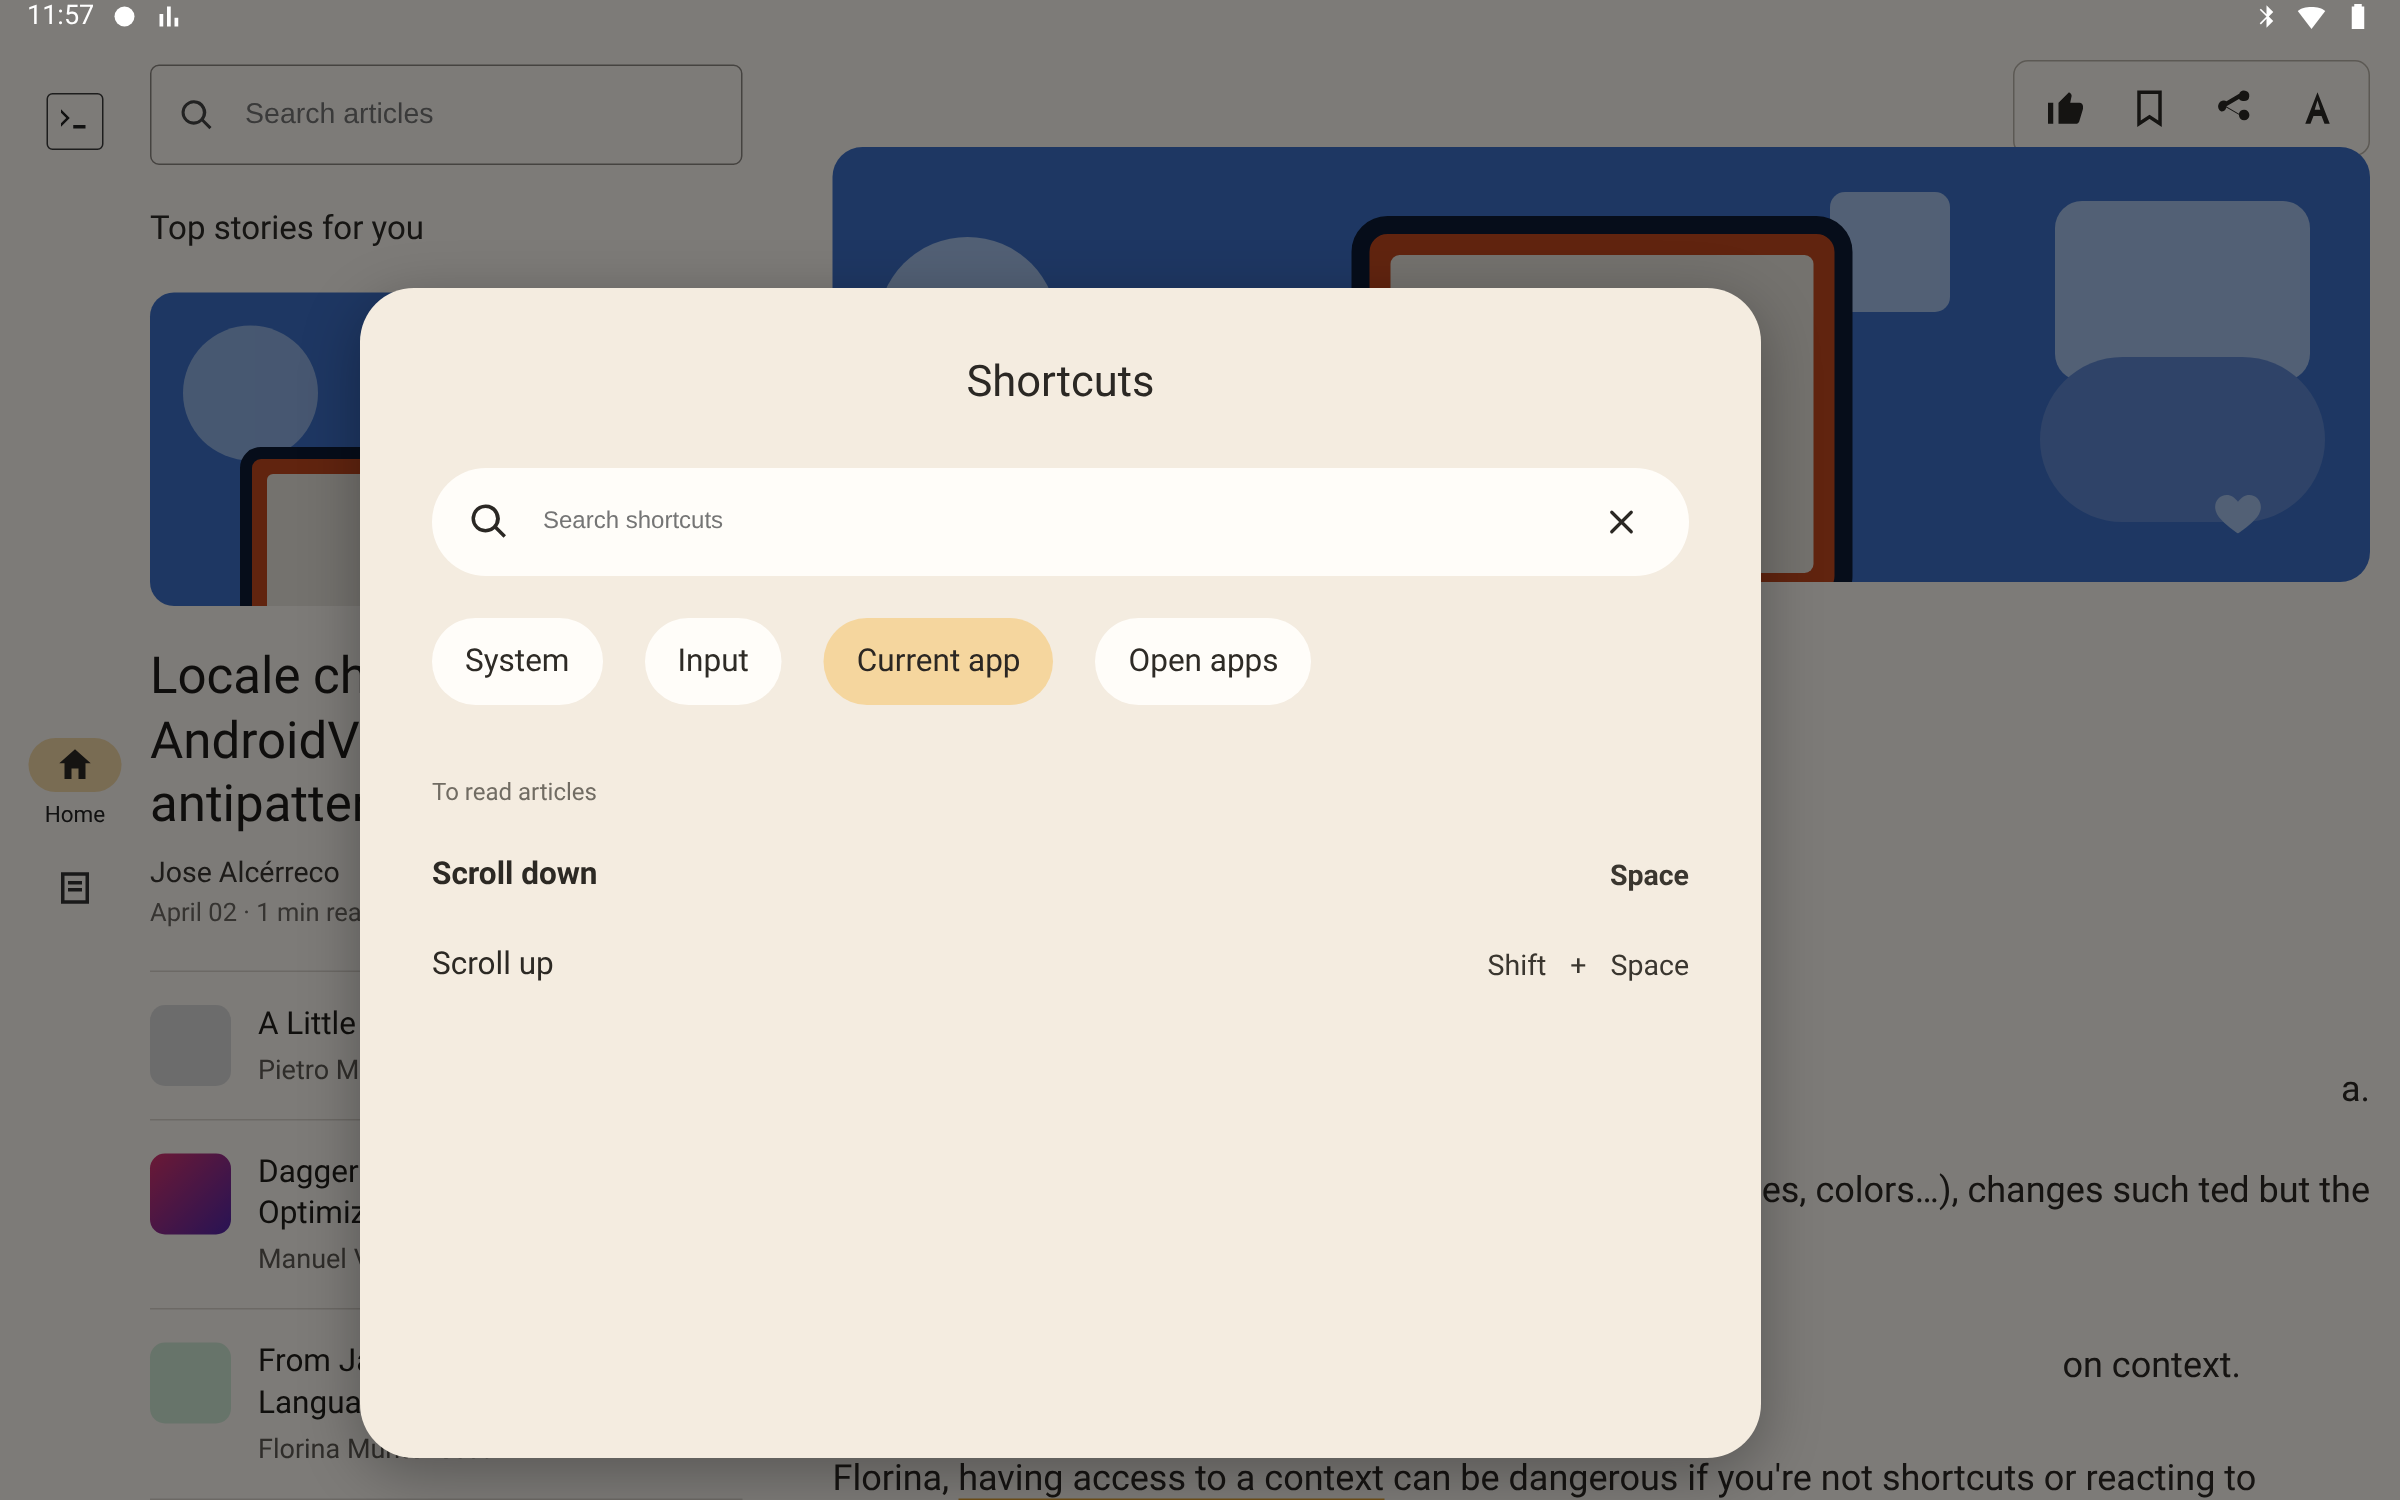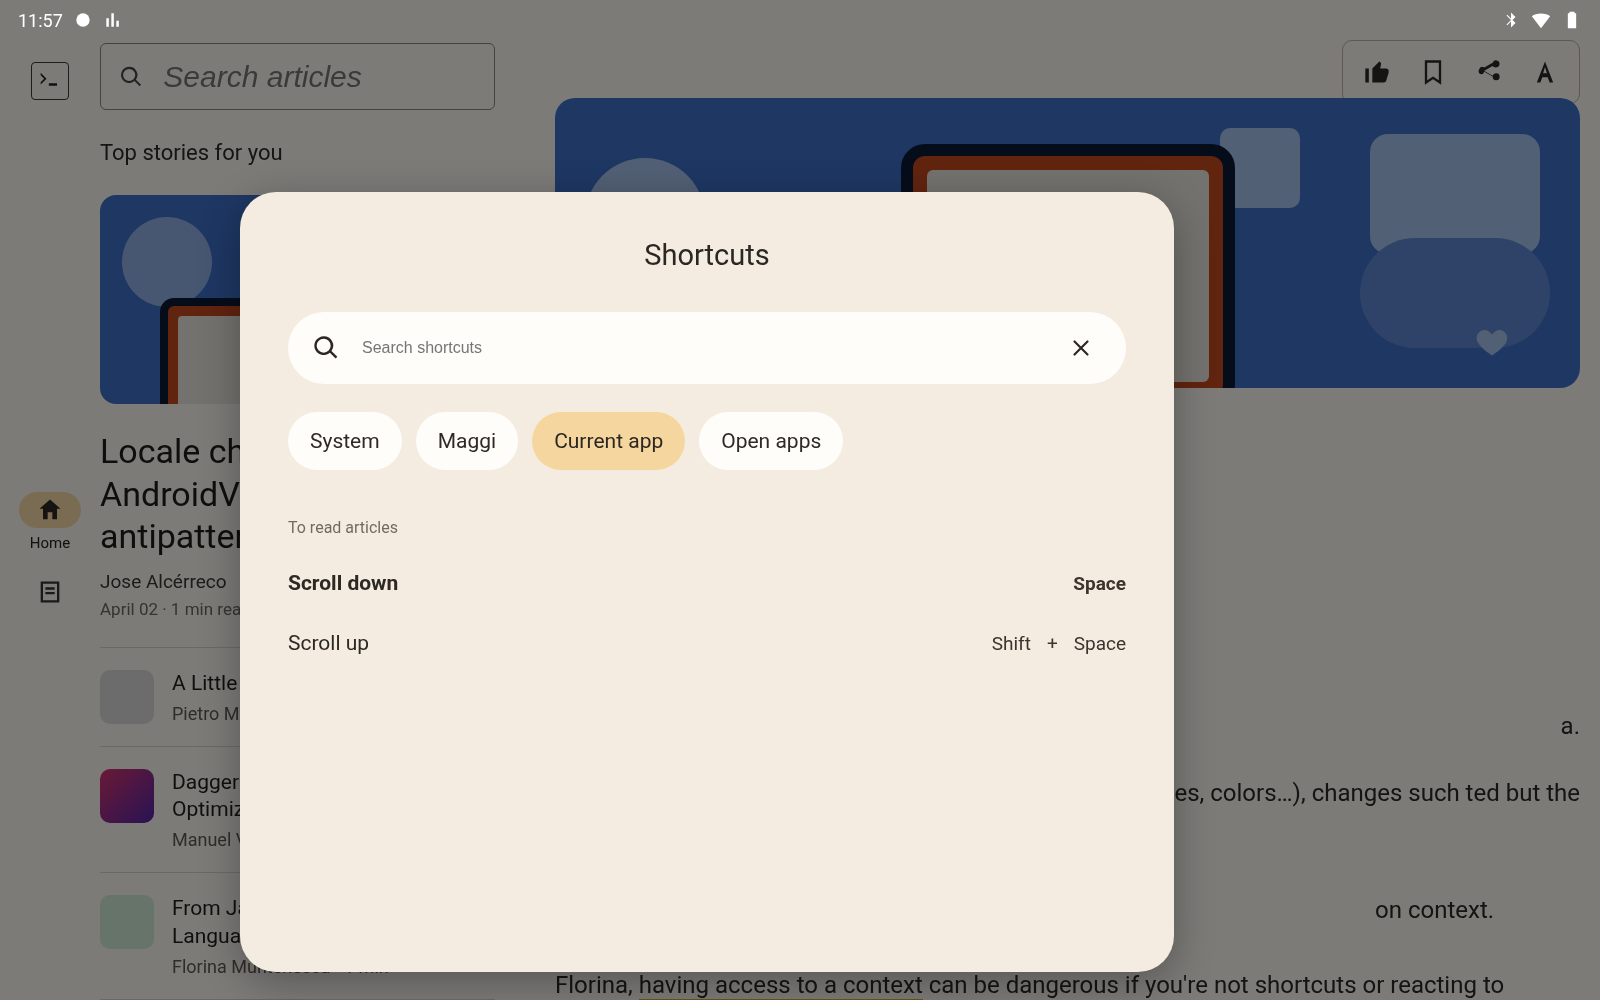--- a/index.html
+++ b/index.html
@@ -9,21 +9,21 @@
     height: 1000px;
     font-family: Roboto, "Segoe UI", Arial, sans-serif;
     background: #faf6f0;
     overflow: hidden;
   }
   .statusbar {
     position: absolute;
     top: 0; left: 0; right: 0;
     height: 40px;
     display: flex;
-    align-items: center;
+    align-items: flex-start;
     justify-content: space-between;
     padding: 0 18px;
     color: #fff;
     font-size: 18px;
   }
   .statusbar .left, .statusbar .right { display:flex; align-items:center; gap:10px; }
   .statusbar .right svg { fill:#fff; }
   .app {
     position: absolute;
     top: 0; left: 0; right: 0; bottom: 0;
@@ -71,21 +71,21 @@
     height:68px;
     display:flex; align-items:center;
     padding:0 18px;
     gap:18px;
     color:#555;
     background:#fbf7f1;
   }
   .searchbox svg { fill:#444; }
   .searchbox input {
     border:none; background:transparent; outline:none;
-    font-size:30px; color:#ef4444; width:100%;font-style:italic;
+    font-size:19px; color:#ef4444; width:100%;
   }
   .topstories {
     margin-top:30px;
     font-size:22px; color:#2d2b27;
   }
   .hero {
     margin-top:30px;
     height:218px;
     border-radius:16px;
     background:#3c6fc7;
@@ -192,21 +192,21 @@
     gap:20px;
   }
   .dsearch input{
     flex:1; border:none; background:transparent; outline:none;
     font-size:16px; color:#6a665f;
   }
   .dsearch .xbtn{
     width:42px;height:42px;display:flex;align-items:center;justify-content:center;cursor:pointer;
   }
   .chips {
-    display:flex; gap:14px;
+    display:flex; gap:28px;
     margin:28px 48px 0 48px;
   }
   .chip {
     height:58px; padding:0 22px;
     border-radius:30px;
     background:#fffdf9;
     color:#2e2b26;
     font-size:21px;
     display:flex; align-items:center;
     cursor:pointer;
@@ -399,21 +399,21 @@
     <input placeholder="Search shortcuts" style="">
     <div class="xbtn">
       <svg width="26" height="26" viewBox="0 0 24 24">
           <path fill="#2b2824" d="M18 6L6 18M6 6l12 12" stroke="#2b2824" stroke-width="2" stroke-linecap="round"></path>
         </svg>
     </div>
   </div>
 
   <div class="chips" id="chips">
       <div class="chip">System</div>
-      <div class="chip">Maggi</div>
+      <div class="chip">Input</div>
       <div class="chip active">Current app</div>
       <div class="chip">Open apps</div>
     </div>
 
   <div class="section-label">To read articles</div>
 
   <div id="rows">
       <div class="row">
     <span>Scroll down</span>
     <span class="keys">

